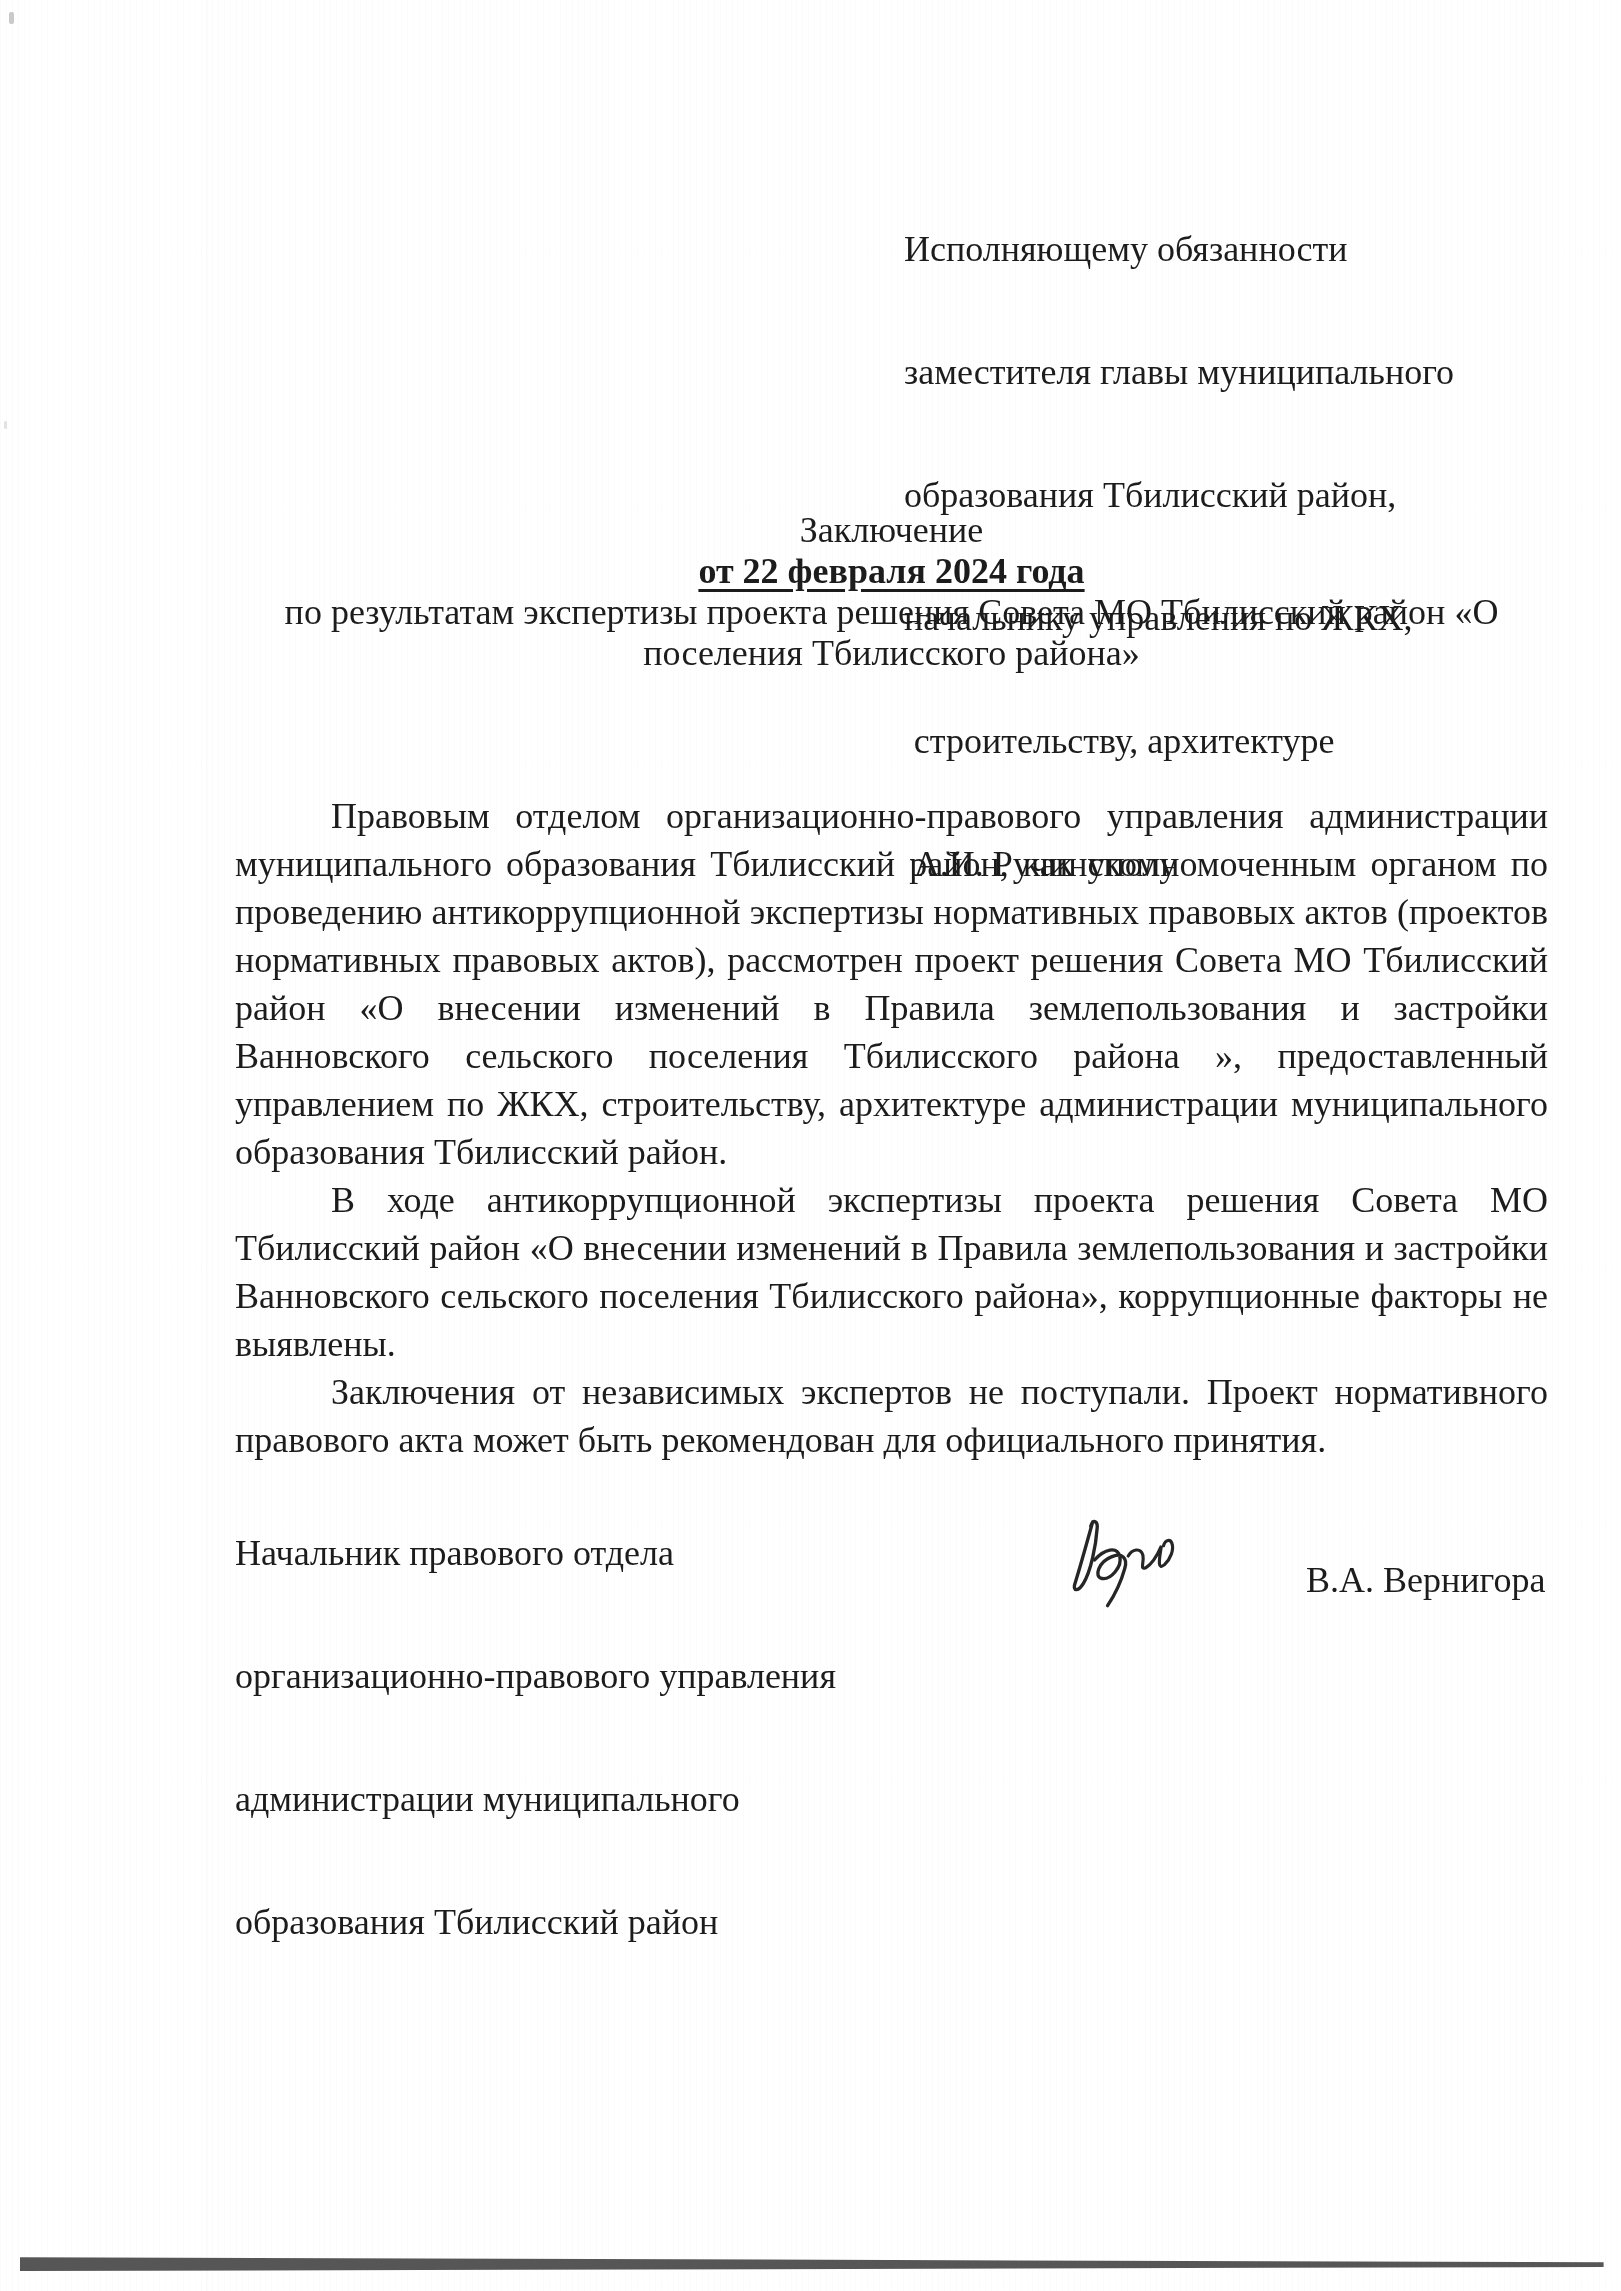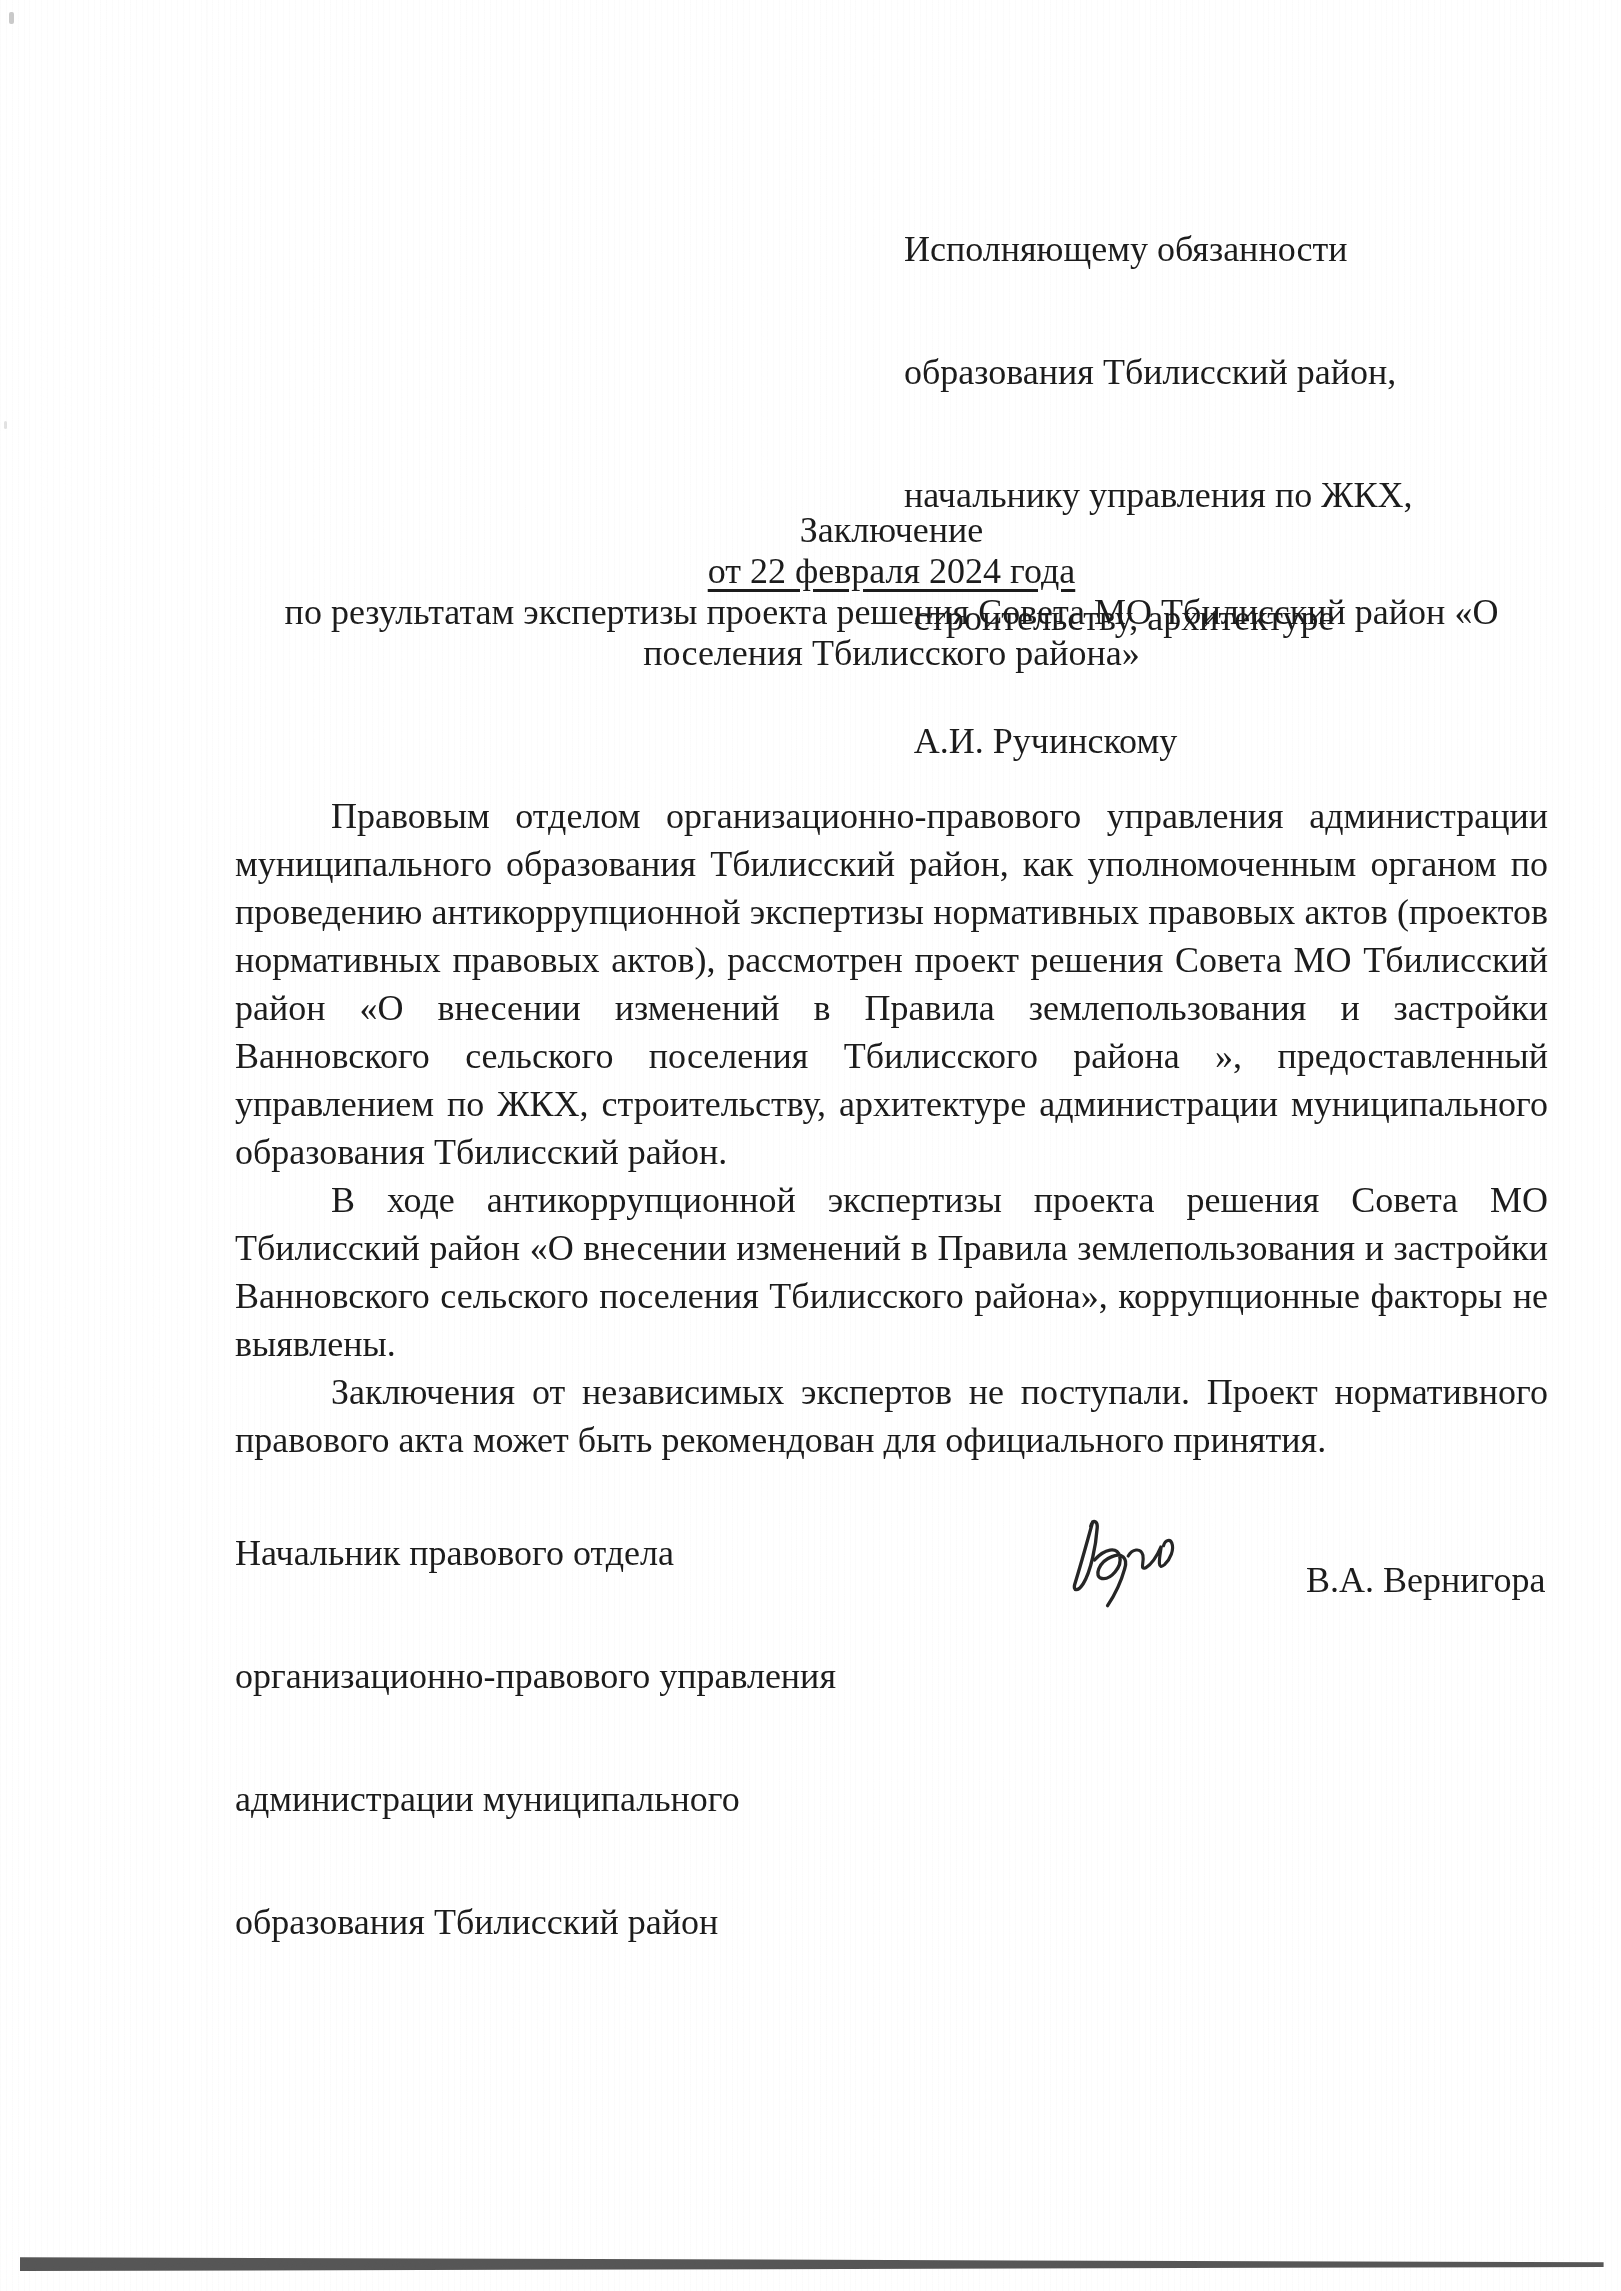--- a/index.html
+++ b/index.html
@@ -50,21 +50,21 @@
     position: absolute;
     left: 235px;
     top: 510px;
     width: 1313px;
     text-align: center;
     font-size: 36px;
     line-height: 41px;
   }
   .title-heading { font-weight: normal; }
   .title-date {
-    font-weight: normal;
+    font-weight: bold;
     text-decoration: underline;
     text-decoration-thickness: 2.9px;
     text-underline-offset: 5.9px;
   }
 
   .body-block {
     position: absolute;
     left: 235px;
     top: 792px;
     width: 1313px;
@@ -119,20 +119,21 @@
 <body>
 
 <div class="page">
 
   <div class="scan-noise"></div>
   <div class="speck s1"></div>
   <div class="speck s2"></div>
 
   <div class="addressee">
     <div class="line">Исполняющему обязанности</div>
+    <div class="line">заместителя главы муниципального</div>
     <div class="line">образования Тбилисский район,</div>
     <div class="line">начальнику управления по ЖКХ,</div>
     <div class="line indent-sm">строительству, архитектуре</div>
     <div class="line indent-sm">А.И. Ручинскому</div>
   </div>
 
   <div class="title-block">
     <div class="title-heading">Заключение</div>
     <div class="title-date">от 22 февраля 2024 года</div>
     <div class="title-subtitle">по результатам экспертизы проекта решения Совета МО Тбилисский район «О</div>

